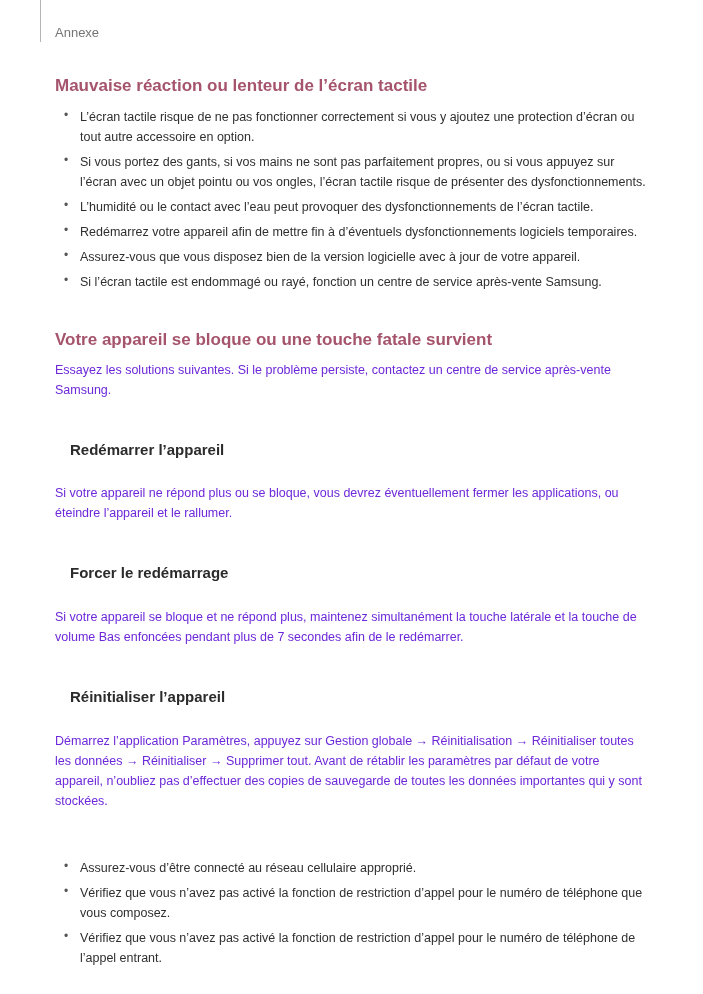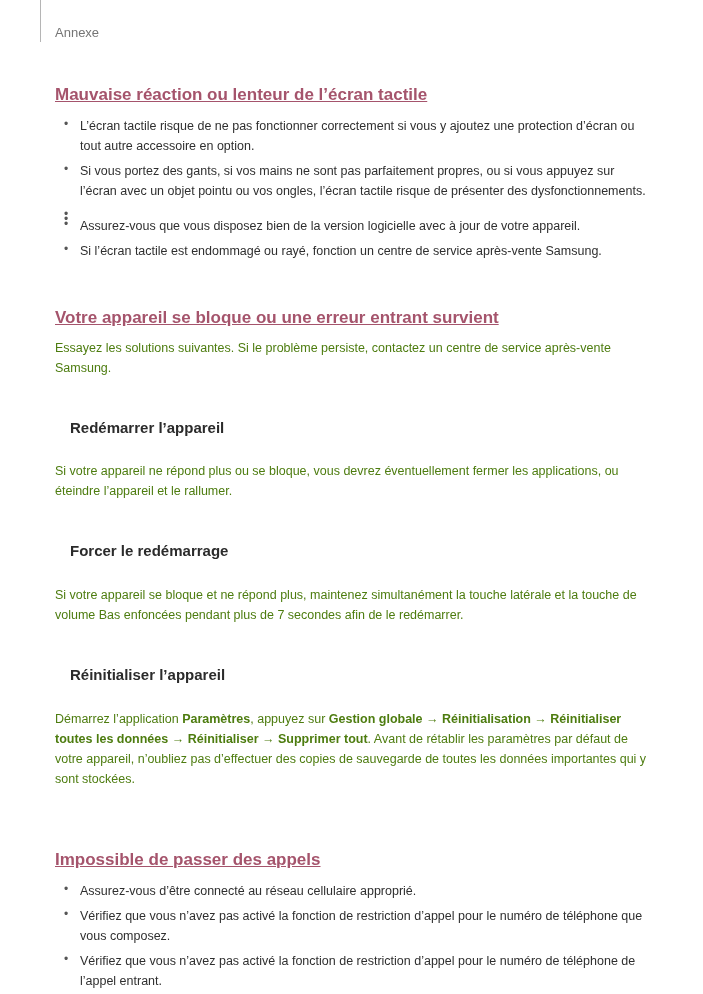--- a/index.html
+++ b/index.html
@@ -35,39 +35,38 @@
   .content {
     position: absolute;
     left: 55px;
     right: 55px;
     top: 72px;
   }
   h2.section-title {
     color: #a5546c;
     font-size: 17px;
     font-weight: bold;
-    margin: 12px 0 0 0;
+    margin: 3px 0 0 0;
     padding-top: 12px;
     line-height: 1.25;
-    text-decoration: underline;
   }
   h3.subsection-title {
     color: #2b2b2b;
     font-size: 15px;
     font-weight: bold;
     margin: 15px;
     padding-top: 26px;
     line-height: 1.25;
   }
   p.body-text {
     font-size: 12.5px;
     line-height: 20px;
     margin: 0;
     padding-top: 9px;
-    color: #4d7c0f;
+    color: #6d28d9;
   }
   ul.bullet-list {
     list-style: none;
     margin: 0;
     padding: 6px 0 0 0;
   }
   ul.bullet-list li {
     position: relative;
     padding: 5px 0 0 25px;
     font-size: 12.5px;
@@ -76,21 +75,21 @@
   }
   ul.bullet-list li .dot {
     position: absolute;
     left: 9px;
     top: 3px;
     color: #555;
     font-size: 12px;
   }
   .gap-lg { height: 22px; }
   .gap-md { height: 14px; }
-  .b { font-weight: bold; text-align: right; }
+  .b { font-weight: normal; text-align: right; }
   .page-number {
     position: absolute;
     left: 0;
     right: 0;
     top: 953px;
     text-align: center;
     font-size: 13px;
     color: #8a8a8a;
   }
 </style>
@@ -101,44 +100,43 @@
 
   <div class="header-rule"></div>
   <div class="running-head">Annexe</div>
 
   <div class="content">
 
     <h2 class="section-title" style="padding-top:0;">Mauvaise réaction ou lenteur de l’écran tactile</h2>
     <ul class="bullet-list">
       <li><span class="dot">•</span><span>L’écran tactile risque de ne pas fonctionner correctement si vous y ajoutez une protection d’écran ou tout autre accessoire en option.</span></li>
       <li><span class="dot">•</span><span>Si vous portez des gants, si vos mains ne sont pas parfaitement propres, ou si vous appuyez sur l’écran avec un objet pointu ou vos ongles, l’écran tactile risque de présenter des dysfonctionnements.</span></li>
-      <li><span class="dot">•</span></li>
-      <li><span class="dot">•</span></li>
+      <li><span class="dot">•</span><span>L’humidité ou le contact avec l’eau peut provoquer des dysfonctionnements de l’écran tactile.</span></li>
+      <li><span class="dot">•</span><span>Redémarrez votre appareil afin de mettre fin à d’éventuels dysfonctionnements logiciels temporaires.</span></li>
       <li><span class="dot">•</span><span>Assurez-vous que vous disposez bien de la version logicielle avec à jour de votre appareil.</span></li>
       <li><span class="dot">•</span><span>Si l’écran tactile est endommagé ou rayé, fonction un centre de service après-vente Samsung.</span></li>
     </ul>
 
     <div class="gap-lg"></div>
 
-    <h2 class="section-title">Votre appareil se bloque ou une erreur entrant survient</h2>
+    <h2 class="section-title">Votre appareil se bloque ou une touche fatale survient</h2>
     <p class="body-text">Essayez les solutions suivantes. Si le problème persiste, contactez un centre de service après-vente Samsung.</p>
 
     <h3 class="subsection-title">Redémarrer l’appareil</h3>
     <p class="body-text">Si votre appareil ne répond plus ou se bloque, vous devrez éventuellement fermer les applications, ou éteindre l’appareil et le rallumer.</p>
 
     <h3 class="subsection-title">Forcer le redémarrage</h3>
     <p class="body-text">Si votre appareil se bloque et ne répond plus, maintenez simultanément la touche latérale et la touche de volume Bas enfoncées pendant plus de 7 secondes afin de le redémarrer.</p>
 
     <h3 class="subsection-title">Réinitialiser l’appareil</h3>
     <p class="body-text"><span>Démarrez l’application </span><span class="b">Paramètres</span><span>, appuyez sur </span><span class="b">Gestion globale</span><span> → </span><span class="b">Réinitialisation</span><span> → </span><span class="b">Réinitialiser toutes les données</span><span> → </span><span class="b">Réinitialiser</span><span> → </span><span class="b">Supprimer tout</span><span>. Avant de rétablir les paramètres par défaut de votre appareil, n’oubliez pas d’effectuer des copies de sauvegarde de toutes les données importantes qui y sont stockées.</span></p>
 
     <div class="gap-lg"></div>
     <div class="gap-md"></div>
 
-    <h2 class="section-title">Impossible de passer des appels</h2>
     <ul class="bullet-list">
       <li><span class="dot">•</span><span>Assurez-vous d’être connecté au réseau cellulaire approprié.</span></li>
       <li><span class="dot">•</span><span>Vérifiez que vous n’avez pas activé la fonction de restriction d’appel pour le numéro de téléphone que vous composez.</span></li>
       <li><span class="dot">•</span><span>Vérifiez que vous n’avez pas activé la fonction de restriction d’appel pour le numéro de téléphone de l’appel entrant.</span></li>
     </ul>
 
   </div>
 
 
 </div>

